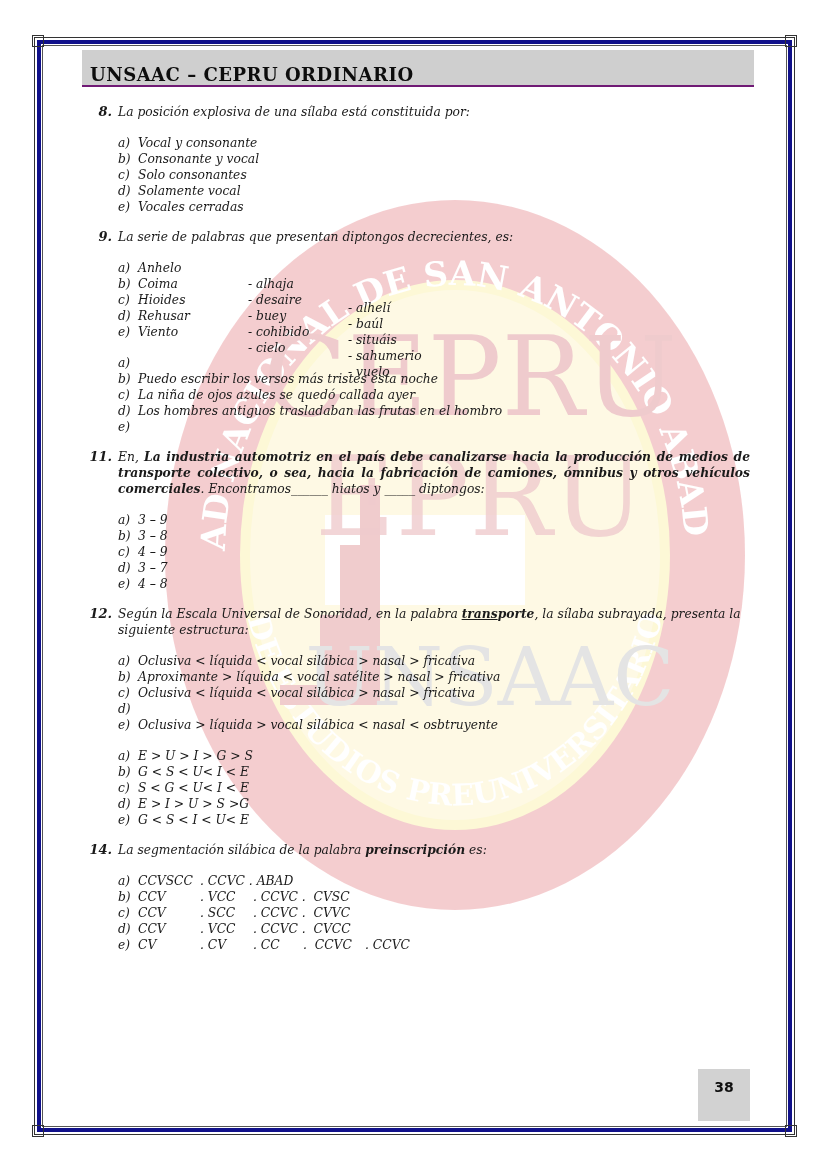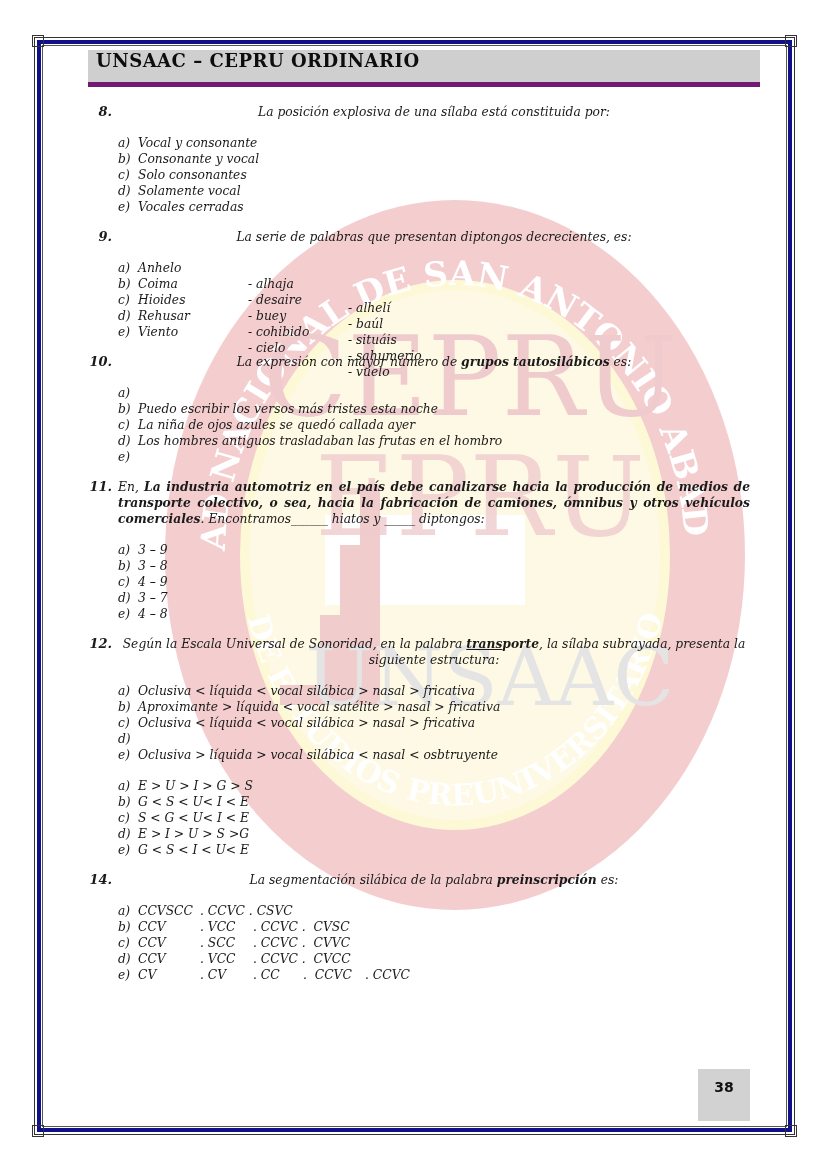--- a/index.html
+++ b/index.html
@@ -21,40 +21,40 @@
   .corner {
     position: absolute; width: 12px; height: 12px; border: 1px solid #333; background: transparent;
   }
 
   .watermark {
     position: absolute; left: 150px; top: 185px; width: 610px; height: 740px;
     pointer-events: none; opacity: 0.22;
   }
 
   .header {
-    position: absolute; left: 88px; top: 50px; width: 672px; height: 37px;
-    background: #cfcfcf; border-bottom: 5px solid #701a75;
-    display: flex; align-items: flex-start; padding-left: 8px;
+    position: absolute; left: 82px; top: 50px; width: 672px; height: 37px;
+    background: #cfcfcf; border-bottom: 2px solid #701a75;
+    display: flex; align-items: flex-end; padding-left: 8px;
   }
   .header-title {
     font-family: "DejaVu Serif", serif; font-weight: 900; font-size: 18px;
     letter-spacing: 0.5px; color: #0d0d0d;
   }
 
   .content {
     position: absolute; left: 86px; top: 104px; width: 664px;
     font-size: 12.3px; line-height: 16px; font-style: italic;
   }
   .question { position: relative; margin-bottom: 14px; }
   .q-head { display: flex; }
   .q-num {
     width: 32px; text-align: right; padding-right: 6px; font-weight: bold; font-style: italic;
     font-size: 13px; flex-shrink: 0;
   }
-  .q-text { flex: 1; text-align: center; }
+  .q-text { flex: 1; }
   .q-text.justify { text-align: justify; }
   .bold { font-weight: bold; }
   .underline { text-decoration: underline; }
   .options { margin-top: 15px; padding-left: 32px; }
   .opt { display: flex; white-space: pre; height: 16px; }
   .opt-letter { width: 20px; flex-shrink: 0; }
   .col1 { width: 110px; }
   .col2 { width: 100px; margin-top: 16px; }
   .col3 { width: 110px; margin-top: 40px; }
   .seg { display: inline-block; }
@@ -125,24 +125,20 @@
     <div class="options">
       <div class="opt"><span class="opt-letter">a)</span><span class="col1">Anhelo</span><span class="col2">- alhaja</span><span class="col3">- alhelí</span></div>
       <div class="opt"><span class="opt-letter">b)</span><span class="col1">Coima</span><span class="col2">- desaire</span><span class="col3">- baúl</span></div>
       <div class="opt"><span class="opt-letter">c)</span><span class="col1">Hioides</span><span class="col2">- buey</span><span class="col3">- situáis</span></div>
       <div class="opt"><span class="opt-letter">d)</span><span class="col1">Rehusar</span><span class="col2">- cohibido</span><span class="col3">- sahumerio</span></div>
       <div class="opt"><span class="opt-letter">e)</span><span class="col1">Viento</span><span class="col2">- cielo</span><span class="col3">- vuelo</span></div>
     </div>
   </div>
 
   <div class="question">
-    <div class="q-head">
-      <span class="q-num">10.</span>
-      <span class="q-text"><span>La expresión con mayor número de </span><span class="bold">grupos tautosilábicos</span><span> es:</span></span>
-    </div>
     <div class="options">
       <div class="opt"><span class="opt-letter">a)</span></div>
       <div class="opt"><span class="opt-letter">b)</span><span>Puedo escribir los versos más tristes esta noche</span></div>
       <div class="opt"><span class="opt-letter">c)</span><span>La niña de ojos azules se quedó callada ayer</span></div>
       <div class="opt"><span class="opt-letter">d)</span><span>Los hombres antiguos trasladaban las frutas en el hombro</span></div>
       <div class="opt"><span class="opt-letter">e)</span></div>
     </div>
   </div>
 
   <div class="question">
@@ -182,21 +178,21 @@
       <div class="opt"><span class="opt-letter">e)</span><span>G &lt; S &lt; I &lt; U&lt; E</span></div>
     </div>
   </div>
 
   <div class="question">
     <div class="q-head">
       <span class="q-num">14.</span>
       <span class="q-text"><span>La segmentación silábica de la palabra </span><span class="bold">preinscripción</span><span> es:</span></span>
     </div>
     <div class="options">
-      <div class="opt"><span class="opt-letter">a)</span><span class="seg" style="width:62px">CCVSCC</span><span class="seg">. CCVC . CSVC</span></div>
+      <div class="opt"><span class="opt-letter">a)</span><span class="seg" style="width:62px">CCVSCC</span><span class="seg">. CCVC . ABAD</span></div>
       <div class="opt"><span class="opt-letter">b)</span><span class="seg" style="width:62px">CCV</span><span class="seg" style="width:53px">. VCC</span><span class="seg">. CCVC .  CVSC</span></div>
       <div class="opt"><span class="opt-letter">c)</span><span class="seg" style="width:62px">CCV</span><span class="seg" style="width:53px">. SCC</span><span class="seg">. CCVC .  CVVC</span></div>
       <div class="opt"><span class="opt-letter">d)</span><span class="seg" style="width:62px">CCV</span><span class="seg" style="width:53px">. VCC</span><span class="seg">. CCVC .  CVCC</span></div>
       <div class="opt"><span class="opt-letter">e)</span><span class="seg" style="width:62px">CV</span><span class="seg" style="width:53px">. CV</span><span class="seg" style="width:50px">. CC</span><span class="seg" style="width:62px">.  CCVC</span><span class="seg">. CCVC</span></div>
     </div>
   </div>
 
 </div>
 
 <div class="page-num">38</div>

